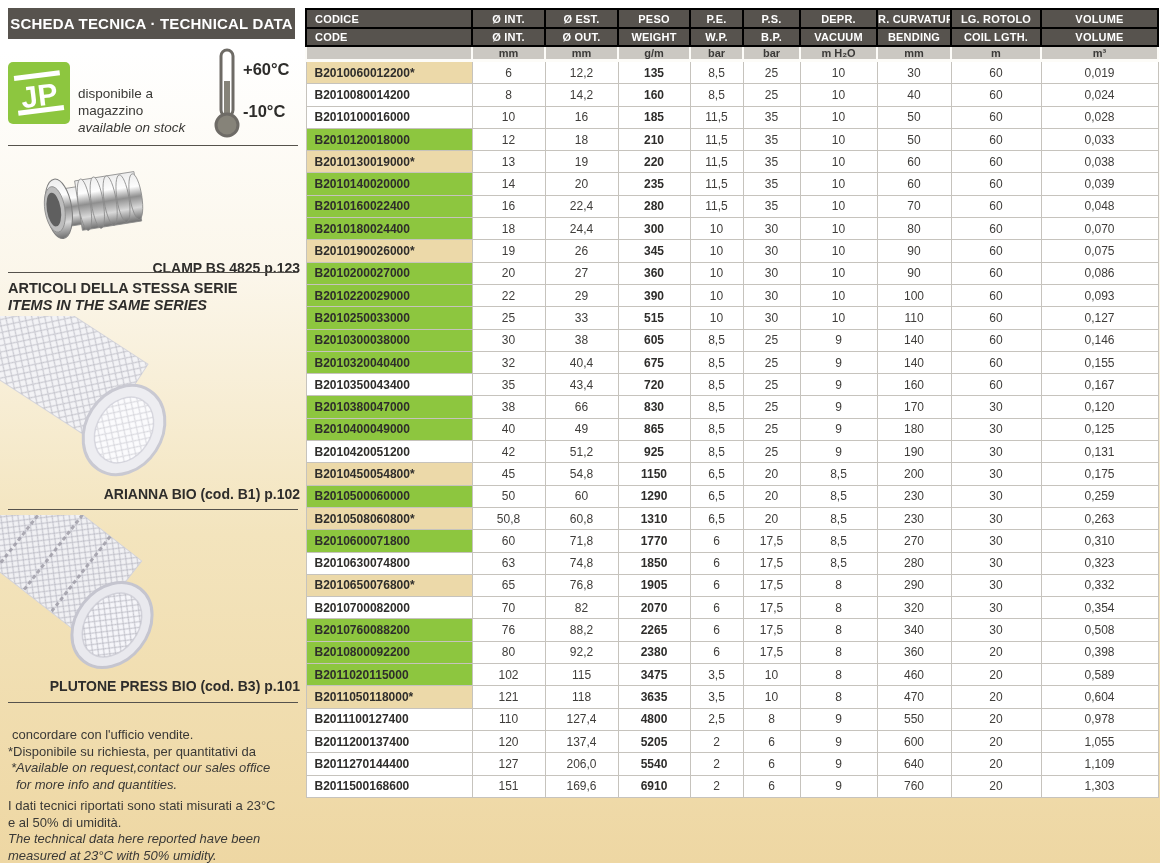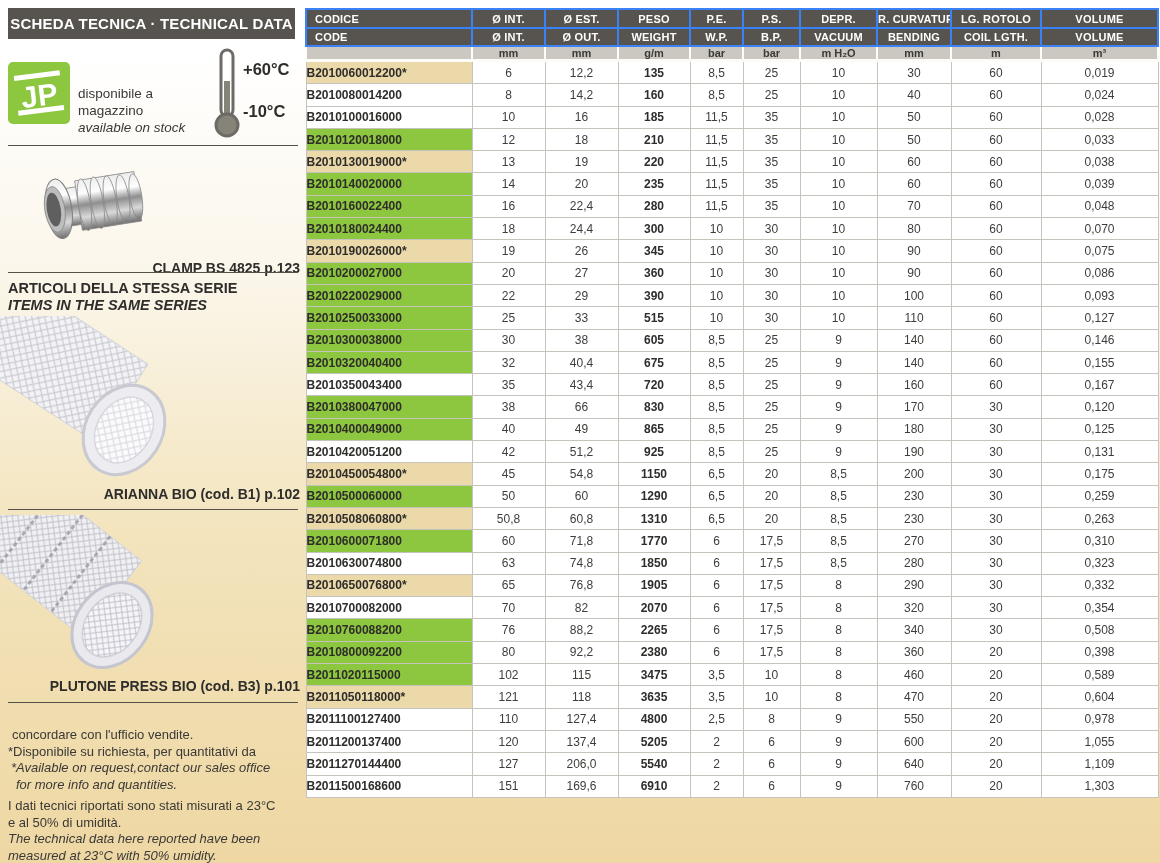--- a/index.html
+++ b/index.html
@@ -26,34 +26,34 @@
   .series-title{left:8px;font-weight:bold;font-size:14.5px;color:#2e2d2b;}
   .italic{font-style:italic;}
   .notes{left:8px;width:292px;font-size:13px;color:#3a3936;line-height:16.5px;}
   .notes .en{font-style:italic;padding-left:3px;}
   
   .table-wrap{position:absolute;left:305px;top:8px;}
   table{border-collapse:collapse;table-layout:fixed;width:852px;}
   th,td{padding:0;overflow:hidden;white-space:nowrap;}
   tr.h1 th,tr.h2 th{
     background:#57534e;color:#fff;font-size:11px;font-weight:bold;
-    border:2px solid #3b82f6;text-align:center;letter-spacing:.2px;
+    border:2px solid #000000;text-align:center;letter-spacing:.2px;
   }
   tr.h1 th{height:17px;}
   tr.h2 th{height:16px;}
   tr.h1 th.left,tr.h2 th.left{text-align:left;padding-left:8px;}
   tr.units td{
     background:#cbc8c2;color:#3b3a38;font-size:11px;font-weight:bold;text-align:center;
     border:2px solid #fdfcf8;border-bottom:3px solid #fdfcf8;height:12px;
   }
   tbody td{
     border:1px solid #c6c3bd;height:21.3px;font-size:12px;color:#3f3d3a;text-align:center;
     background:#fff;
   }
-  tbody td.code-cell{text-align:left;font-weight:bold;font-size:12px;color:#2e2d2b;}
+  tbody td.code-cell{text-align:left;padding-left:8px;font-weight:bold;font-size:12px;color:#2e2d2b;}
   tbody td.peso{font-weight:bold;color:#2e2d2b;}
   .hl-green{background:#8dc63f !important;}
   .hl-tan{background:#ecd9a9 !important;}
   .hl-white{background:#ffffff !important;}
 </style>
 </head>
 <body>
 
 <div class="sidebar">
 

